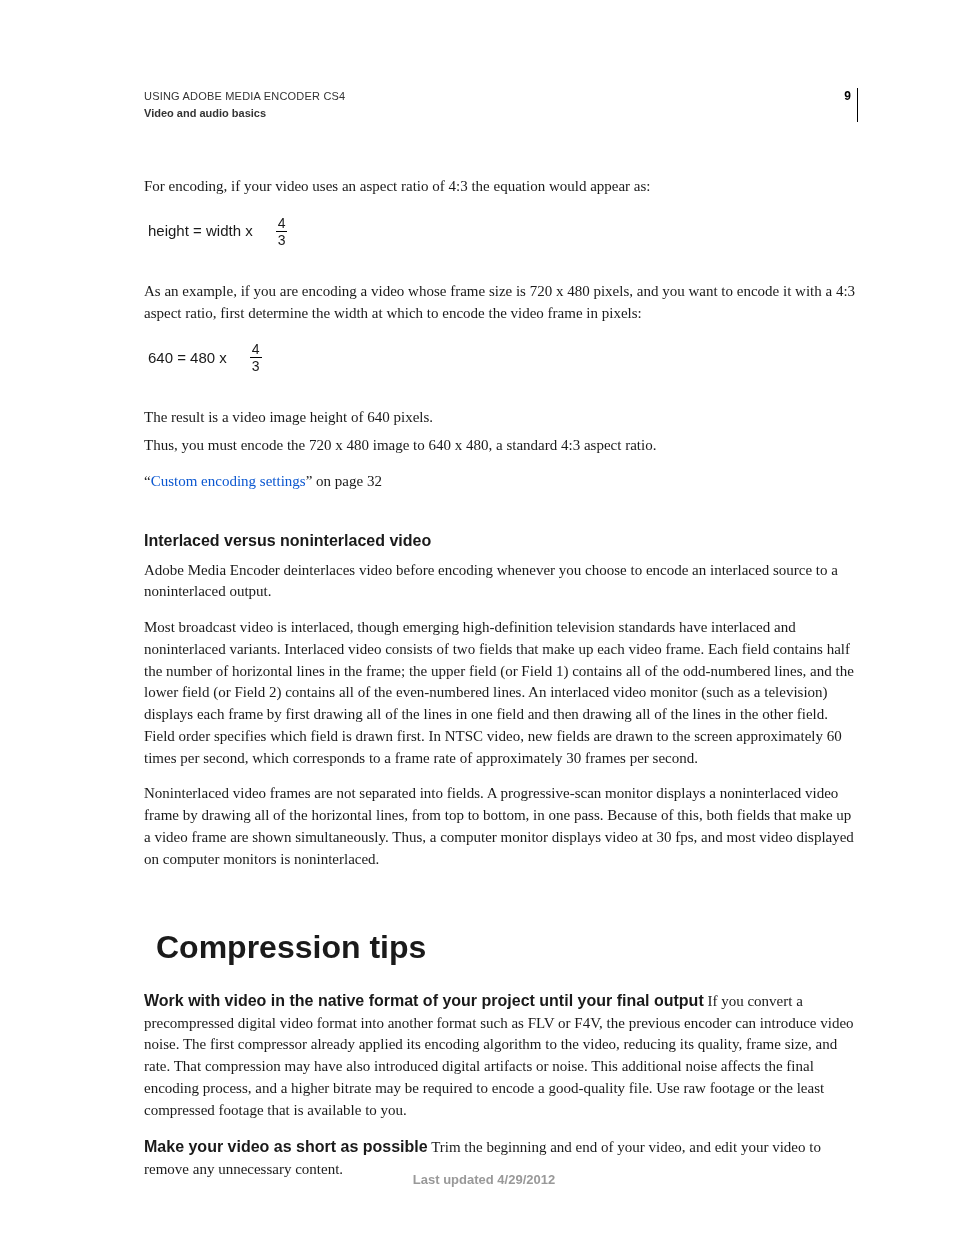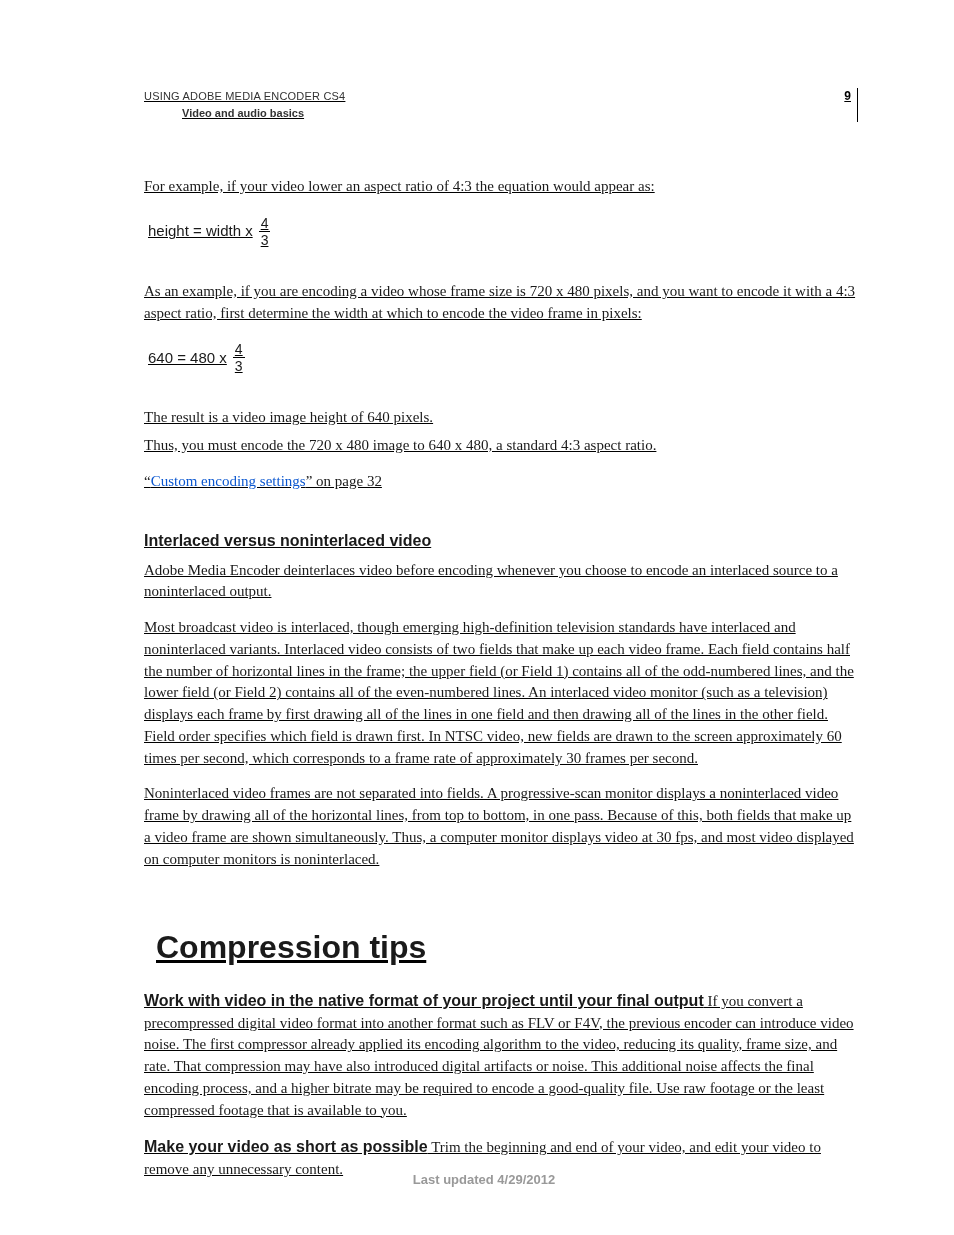--- a/index.html
+++ b/index.html
@@ -8,36 +8,35 @@
     background: #fff;
     font-family: "Minion Pro", "Times New Roman", Georgia, serif;
     color: #000;
   }
   .page {
     width: 954px;
     height: 1235px;
     position: relative;
     box-sizing: border-box;
     padding: 88px 96px 0 144px;
-    text-decoration: underline;
   }
   .hdr {
     display: flex;
     justify-content: space-between;
     align-items: flex-start;
     font-family: "Myriad Pro", Arial, Helvetica, sans-serif;
     margin-bottom: 54px;
   }
   .hdr-left {
     font-size: 11px;
     line-height: 1.5;
     color: #333;
   }
   .hdr-left .l1 { letter-spacing: 0.2px; }
-  .hdr-left .l2 { font-weight: 700; margin-left: 38px; }
+  .hdr-left .l2 { font-weight: 700; }
   .hdr-right {
     font-size: 12px;
     font-weight: 700;
     padding-right: 6px;
     border-right: 1px solid #000;
     height: 34px;
     line-height: 1;
     box-sizing: border-box;
     padding-top: 2px;
   }
@@ -47,21 +46,21 @@
     color: #1a1a1a;
   }
   .para { margin: 0 0 14px 0; }
   .para.tight { margin-bottom: 6px; }
   .formula {
     font-family: "Myriad Pro", Arial, Helvetica, sans-serif;
     font-size: 15px;
     margin: 18px 0 34px 4px;
     display: flex;
     align-items: center;
-    gap: 6px;
+    gap: 23px;
   }
   .frac {
     display: inline-flex;
     flex-direction: column;
     align-items: center;
     line-height: 1;
     font-size: 14px;
     vertical-align: middle;
   }
   .frac .num { border-bottom: 1px solid #000; padding: 0 2px 1px; }
@@ -109,21 +108,21 @@
   <div class="hdr">
     <div class="hdr-left">
       <div class="l1">USING ADOBE MEDIA ENCODER CS4</div>
       <div class="l2">Video and audio basics</div>
     </div>
     <div class="hdr-right">9</div>
   </div>
 
   <div class="body-text">
 
-    <p class="para">For example, if your video lower an aspect ratio of 4:3 the equation would appear as:</p>
+    <p class="para">For encoding, if your video uses an aspect ratio of 4:3 the equation would appear as:</p>
 
     <div class="formula">
       <span>height = width x</span>
       <span class="frac">
         <span class="num">4</span>
         <span class="den">3</span>
       </span>
     </div>
 
     <p class="para">As an example, if you are encoding a video whose frame size is 720 x 480 pixels, and you want to encode it with a 4:3 aspect ratio, first determine the width at which to encode the video frame in pixels:</p>

